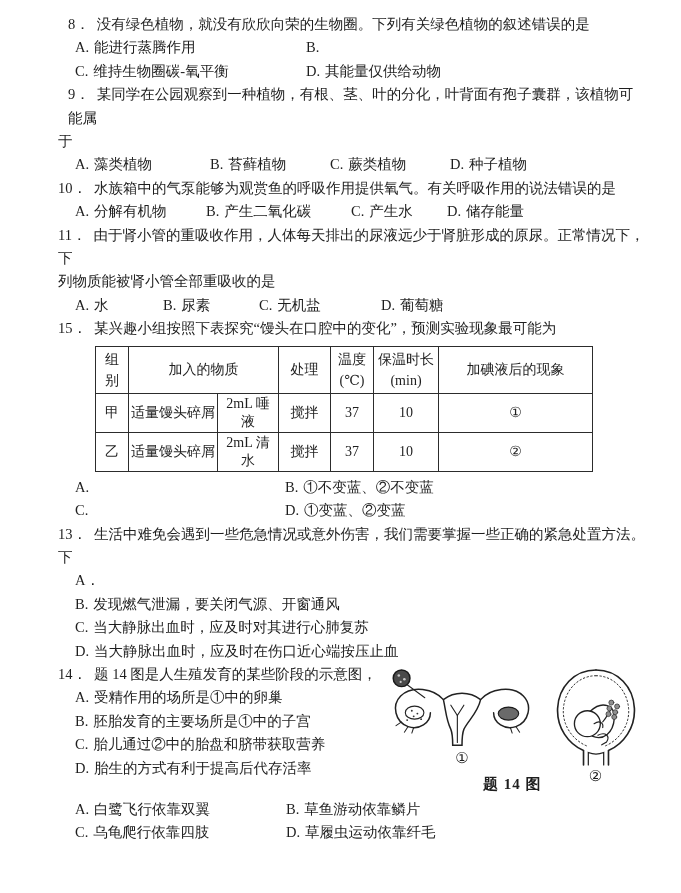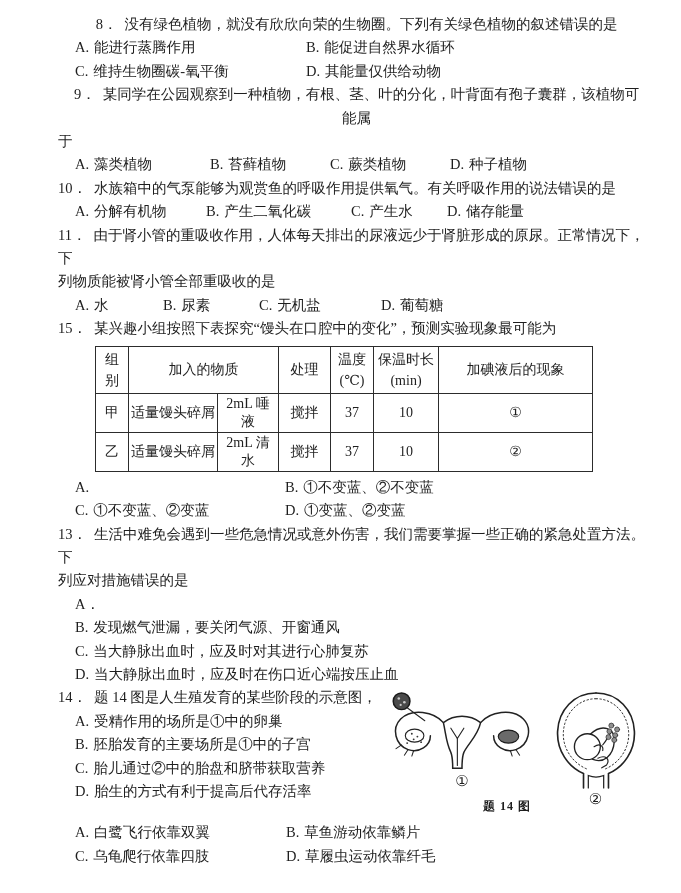--- a/index.html
+++ b/index.html
@@ -8,21 +8,21 @@
     background:#ffffff;
     color:#1e1e1e;
     font-family:"Liberation Serif","DejaVu Serif",serif;
     font-size:14.5px;
     overflow:hidden;
   }
   #paper { padding:13px 36px 0 58px; }
 
   .question { margin:0; }
   .stem-line { line-height:23.4px; }
-  .question.single .stem-line.first { padding-left:10px;text-align:center; }
+  .question.single .stem-line.first { padding-left:10px; }
   .qnum { margin-right:7px; }
 
   .opt-row { display:flex; margin-left:17px; line-height:23.4px; }
   .opt { display:flex; white-space:nowrap; }
   .opt .lab { margin-right:5px; }
 
   
   #q8  .opt-row .opt:first-child { width:231px; }
   #q12 .opt-row .opt:first-child { width:210px; }
   #q15 .opt-row .opt:first-child { width:211px; }
@@ -58,40 +58,39 @@
   
   .q14-flex { display:flex; align-items:flex-start; }
   .q14-left { width:325px; flex:0 0 325px; }
   .q14-right { flex:1; position:relative; padding-top:3px; min-height:132px; }
   .figs { display:flex; align-items:flex-start; }
   .fig1 { width:158px; text-align:center; }
   .fig2 { width:99px; margin-left:5px; text-align:center; }
   .fig-label { font-size:15px; line-height:15px; margin-top:1px; }
   .fig-caption {
     position:absolute; left:100px; top:112px;
-    font-weight:bold; font-size:12px; letter-spacing:1px;
+    font-weight:bold; font-size:15px; letter-spacing:1px;
   }
   svg { display:block; margin:0 auto; }
 </style>
 </head>
 <body style="background: rgb(255, 255, 255); color: rgb(30, 30, 30);">
 
 <div id="paper">
     <section class="question single" id="q8">
       <div class="stem">
         <div class="stem-line first"><span class="qnum">8．</span><span class="qtext">没有绿色植物，就没有欣欣向荣的生物圈。下列有关绿色植物的叙述错误的是</span></div>
       </div>
       <div class="opt-row">
         <span class="opt">
           <span class="lab">A.</span>
           <span class="otext">能进行蒸腾作用</span>
         </span>
         <span class="opt">
           <span class="lab">B.</span>
-          <span class="otext">能促进自然界水循环</span>
         </span>
       </div>
       <div class="opt-row">
         <span class="opt">
           <span class="lab">C.</span>
           <span class="otext">维持生物圈碳-氧平衡</span>
         </span>
         <span class="opt">
           <span class="lab">D.</span>
           <span class="otext">其能量仅供给动物</span>
@@ -234,32 +233,30 @@
           <span class="lab">A.</span>
         </span>
         <span class="opt">
           <span class="lab">B.</span>
           <span class="otext">①不变蓝、②不变蓝</span>
         </span>
       </div>
       <div class="opt-row">
         <span class="opt">
           <span class="lab">C.</span>
-          <span class="otext">①不变蓝、②变蓝</span>
         </span>
         <span class="opt">
           <span class="lab">D.</span>
           <span class="otext">①变蓝、②变蓝</span>
         </span>
       </div>
     </section>
     <section class="question" id="q13">
       <div class="stem">
         <div class="stem-line first"><span class="qnum">13．</span><span class="qtext">生活中难免会遇到一些危急情况或意外伤害，我们需要掌握一些正确的紧急处置方法。下</span></div>
-        <div class="stem-line">列应对措施错误的是</div>
       </div>
       <div class="opt-row">
         <span class="opt">
           <span class="lab">A．</span>
         </span>
       </div>
       <div class="opt-row">
         <span class="opt">
           <span class="lab">B.</span>
           <span class="otext">发现燃气泄漏，要关闭气源、开窗通风</span>

